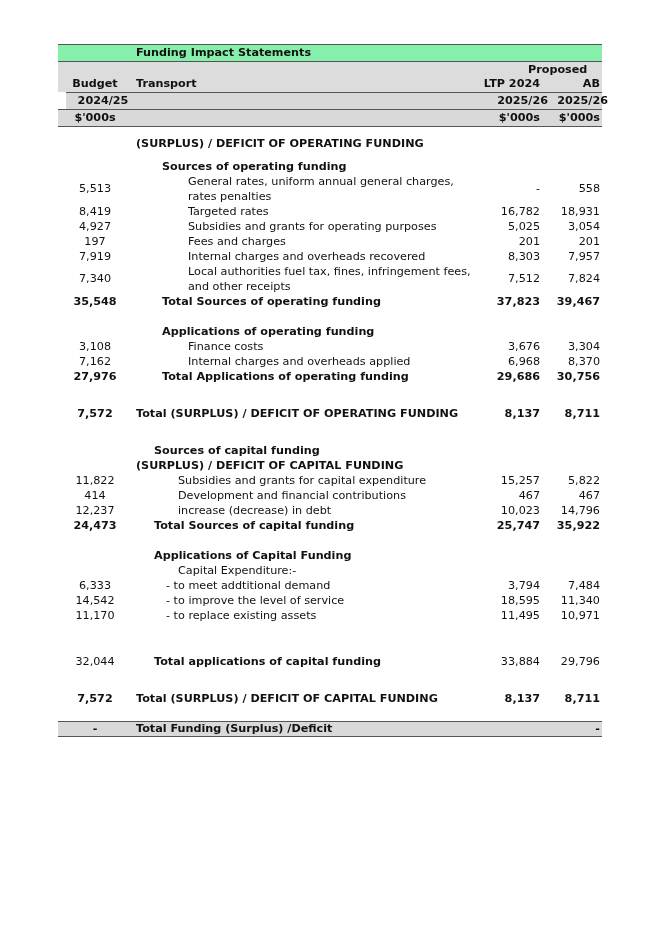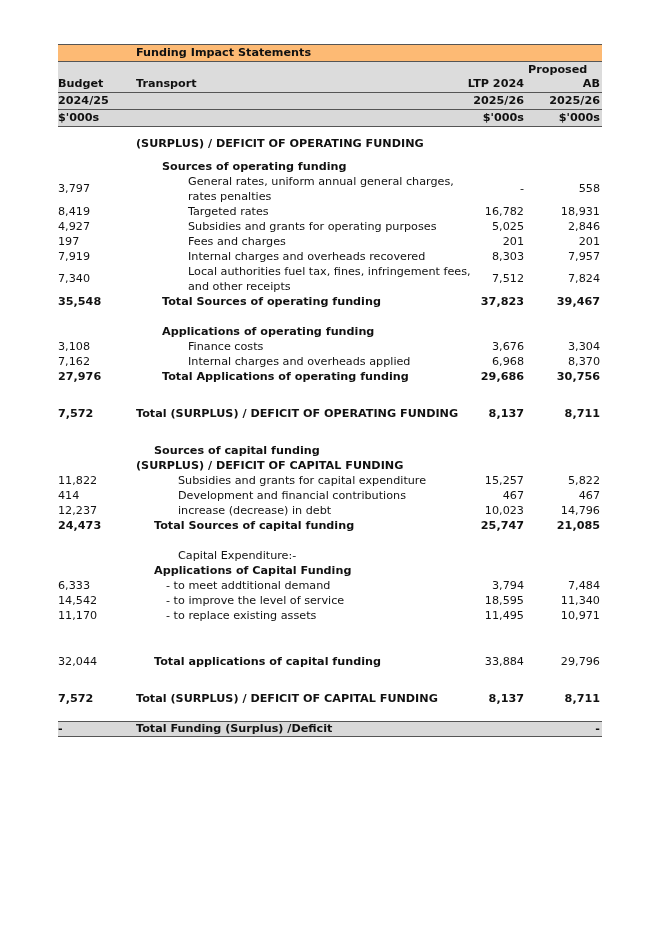--- a/index.html
+++ b/index.html
@@ -25,61 +25,61 @@
     .row {
       position: relative;
       height: 15px;
       line-height: 15px;
       white-space: nowrap;
     }
     .c-budget {
       position: absolute;
       left: 0;
       width: 74px;
-      text-align: left;
+      text-align: center;
     }
     .c-label {
       position: absolute;
       left: 78px;
     }
     .c-ltp {
       position: absolute;
-      left: 380px;
+      left: 396px;
       width: 86px;
       text-align: right;
     }
     .c-ab {
       position: absolute;
       left: 470px;
       width: 72px;
       text-align: right;
     }
     .b { font-weight: bold; }
 
     
     .band {
       background: #d9d9d9;
       border-top: 1.5px solid #555555;
     }
     .band-title {
       height: 16px;
       line-height: 16px;
-      background: #fdba74;
+      background: #86efac;
       border-top: 1.5px solid #555555;
       text-align: center;
     }
     .band-two {
       height: 30px;
       background: #dcdcdc;
       border-top: 1.5px solid #555555;
     }
     .band-two .c-budget, .band-two .c-label, .band-two .c-ltp { top: 14px; }
     .band-two .c-ab-top { position:absolute; left:470px; width:72px; top:0; }
     .band-two .c-ab-bot { position:absolute; left:470px; width:72px; text-align:right; top:14px; }
-    .band-year { height: 16px; line-height: 16px; }
+    .band-year { height: 16px; line-height: 16px; margin-left: 8px; }
     .band-unit { height: 16px; line-height: 16px; border-bottom: 1.5px solid #555555; }
 
     .indent1 { left: 104px; }
     .indent2 { left: 130px; }
     .indent-cap1 { left: 96px; }
     .indent-cap2 { left: 120px; }
     .indent-cap3 { left: 108px; }
 
     .two-line { height: 30px; }
     .two-line .c-budget, .two-line .c-ltp, .two-line .c-ab { top: 7px; }
@@ -126,40 +126,40 @@
 
   <div class="row">
     <span class="c-label b">(SURPLUS) / DEFICIT OF OPERATING FUNDING</span>
   </div>
   <div style="height:8px"></div>
   <div class="row">
     <span class="c-label indent1 b">Sources of operating funding</span>
   </div>
 
   <div class="row two-line">
-    <span class="c-budget">3,797</span>
+    <span class="c-budget">5,513</span>
     <span class="c-label indent2" style="top:0">
       <span>General rates, uniform annual general charges,</span><br>
       <span>rates penalties</span>
     </span>
     <span class="c-ltp">-</span>
     <span class="c-ab">558</span>
   </div>
 
   <div class="row">
     <span class="c-budget">8,419</span>
     <span class="c-label indent2">Targeted rates</span>
     <span class="c-ltp">16,782</span>
     <span class="c-ab">18,931</span>
   </div>
   <div class="row">
     <span class="c-budget">4,927</span>
     <span class="c-label indent2">Subsidies and grants for operating purposes</span>
     <span class="c-ltp">5,025</span>
-    <span class="c-ab">2,846</span>
+    <span class="c-ab">3,054</span>
   </div>
   <div class="row">
     <span class="c-budget">197</span>
     <span class="c-label indent2">Fees and charges</span>
     <span class="c-ltp">201</span>
     <span class="c-ab">201</span>
   </div>
   <div class="row">
     <span class="c-budget">7,919</span>
     <span class="c-label indent2">Internal charges and overheads recovered</span>
@@ -240,30 +240,30 @@
   <div class="row">
     <span class="c-budget">12,237</span>
     <span class="c-label indent-cap2">increase (decrease) in debt</span>
     <span class="c-ltp">10,023</span>
     <span class="c-ab">14,796</span>
   </div>
   <div class="row b">
     <span class="c-budget">24,473</span>
     <span class="c-label indent-cap1">Total Sources of capital funding</span>
     <span class="c-ltp">25,747</span>
-    <span class="c-ab">21,085</span>
+    <span class="c-ab">35,922</span>
   </div>
 
   <div style="height:15px"></div>
 
   <div class="row">
+    <span class="c-label indent-cap1 b">Applications of Capital Funding</span>
+  </div>
+  <div class="row">
     <span class="c-label indent-cap2">Capital Expenditure:-</span>
-  </div>
-  <div class="row">
-    <span class="c-label indent-cap1 b">Applications of Capital Funding</span>
   </div>
   <div class="row">
     <span class="c-budget">6,333</span>
     <span class="c-label indent-cap3">- to meet addtitional demand</span>
     <span class="c-ltp">3,794</span>
     <span class="c-ab">7,484</span>
   </div>
   <div class="row">
     <span class="c-budget">14,542</span>
     <span class="c-label indent-cap3">- to improve the level of service</span>

